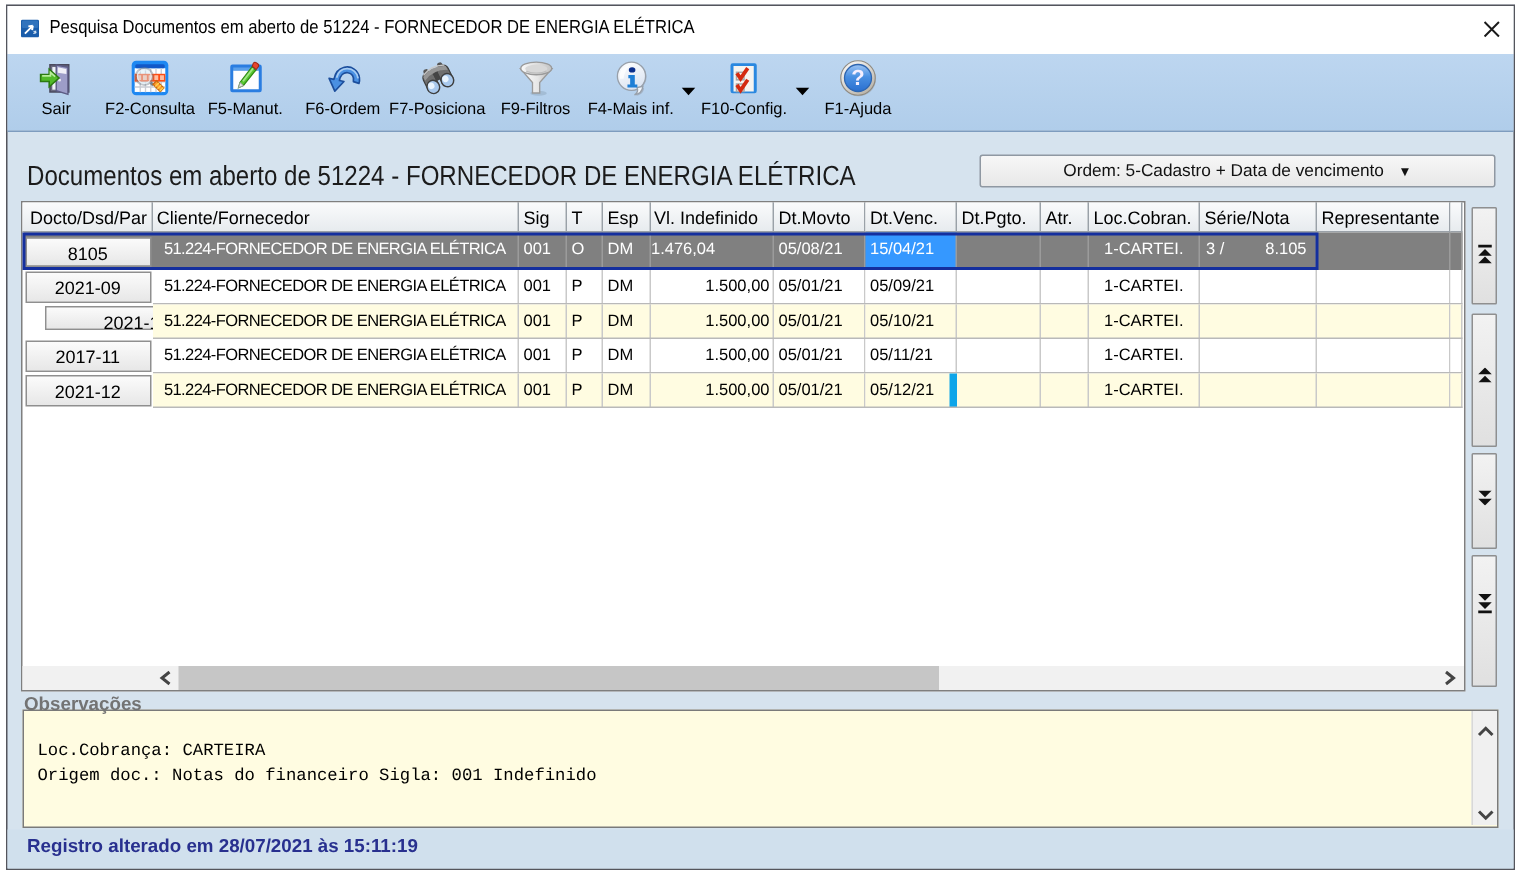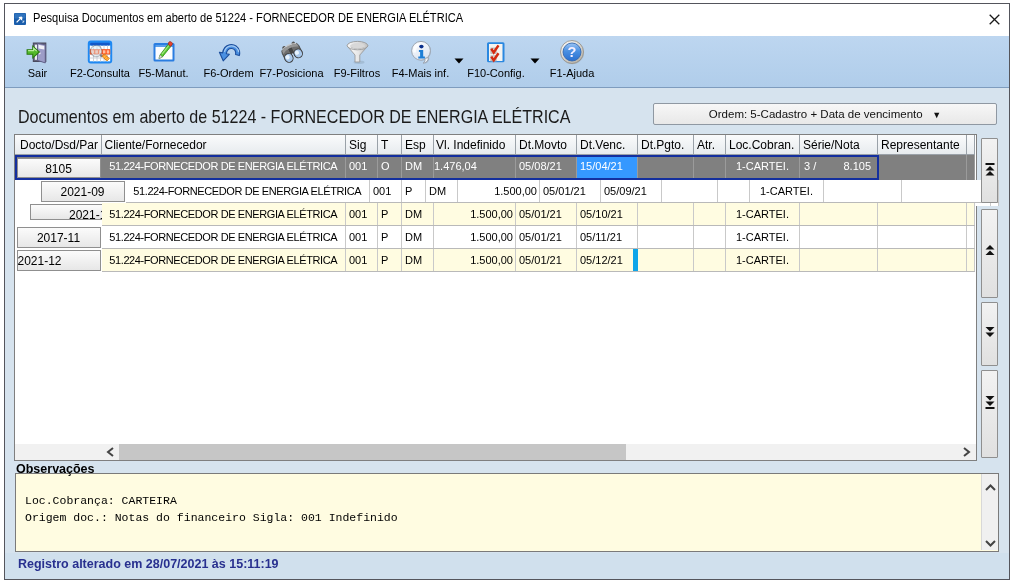--- a/index.html
+++ b/index.html
@@ -24,21 +24,21 @@
   #grid { position:absolute; left:9px; top:130px; width:963px; height:327px; border:1px solid #7f7f7f; background:#ffffff; }
   .hcell { position:absolute; top:0; height:20px; background:linear-gradient(#fafbfc,#e7ebee); border-right:1px solid #9aa1a8; border-bottom:1px solid #9aa1a8; font-size:12px; color:#000; padding:3px 0 0 3px; white-space:nowrap; overflow:hidden; }
   .row { position:absolute; left:0; width:960px; }
   .cell { position:absolute; top:0; height:100%; font-size:11px; white-space:nowrap; overflow:hidden; padding-top:5px; }
   
   .navbtn { position:absolute; left:976px; width:17px; background:linear-gradient(#f2f2f2,#e0e0e0); border:1px solid #8f8f8f; border-radius:1px; }
   .navbtn svg { position:absolute; left:50%; transform:translateX(-50%); }
   
   #hscroll { position:absolute; left:0px; bottom:0px; width:961px; height:16px; background:#f1f1f1; }
   
-  #obslabel { position:absolute; left:11px; top:458px; z-index:3; font-size:12.5px; font-weight:bold; color:#000000; }
+  #obslabel { position:absolute; left:11px; top:458px; z-index:3; font-size:12.5px; font-weight:bold; color:#737373; }
   #memo { position:absolute; left:10px; top:469px; width:984px; height:79px; background:#fffce1; border:1px solid #7a7a7a; font-family:"Liberation Mono", monospace; font-size:11.5px; color:#000; }
   #memotext { position:absolute; left:9px; top:18px; line-height:17px; white-space:pre; }
   #memoscroll { position:absolute; right:0px; top:0px; width:17px; height:76px; background:#f0f0f0; border-left:1px solid #d8d8d8; }
   
   #status { position:absolute; left:0; bottom:0; width:100%; height:26px; background:#d0e0ed; }
   #statustext { position:absolute; left:13px; top:4px; font-size:12.5px; font-weight:bold; color:#28308f; }
 </style>
 </head>
 <body>
 <div id="win">
@@ -248,21 +248,21 @@
         <div class="cell" style="left:623px;width:56px;background:transparent;border-right:1px solid #9b9b9b;color:#fff;text-align:left;padding-left:3px;"></div>
         <div class="cell" style="left:679px;width:32px;background:transparent;border-right:1px solid #9b9b9b;color:#fff;text-align:right;padding-right:2px;"></div>
         <div class="cell" style="left:711px;width:74px;background:transparent;border-right:1px solid #9b9b9b;color:#fff;text-align:center;">1-CARTEI.</div>
         <div class="cell" style="left:785px;width:78px;background:transparent;border-right:1px solid #9b9b9b;color:#fff;text-align:left;padding-left:4px;padding-right:6px;">
           <span style="float:left;">3 /</span>
           <span style="float:right;">8.105</span>
         </div>
         <div class="cell" style="left:863px;width:89px;background:transparent;border-right:1px solid #9b9b9b;color:#fff;text-align:left;padding-left:3px;"></div>
         <div class="cell" style="left:952px;width:8px;background:transparent;border-right:1px solid #9b9b9b;color:#fff;text-align:left;padding-left:3px;"></div>
       </div>
-      <div class="row" style="top: 45px; height: 26px; margin-left: 24px;">
+      <div class="row" style="top: 45px; height: 26px;">
         <div style="position:absolute;left:1.5px;top:1px;width:84px;height:20.5px;background:linear-gradient(#fbfbfb,#e7e7e7);border:1px solid #8f8f8f;text-align:center;font-size:12px;padding-top:3px;color:#000;">2021-09</div>
         <div class="cell" style="left:86.5px;width:244.5px;background:#ffffff;border-right:1px solid #c9c9c9;color:#000;text-align:center;letter-spacing:-0.4px;">51.224-FORNECEDOR DE ENERGIA ELÉTRICA</div>
         <div class="cell" style="left:331px;width:32px;background:#ffffff;border-right:1px solid #c9c9c9;color:#000;text-align:left;padding-left:3px;">001</div>
         <div class="cell" style="left:363px;width:24px;background:#ffffff;border-right:1px solid #c9c9c9;color:#000;text-align:left;padding-left:3px;">P</div>
         <div class="cell" style="left:387px;width:32px;background:#ffffff;border-right:1px solid #c9c9c9;color:#000;text-align:left;padding-left:3px;">DM</div>
         <div class="cell" style="left:419px;width:82px;background:#ffffff;border-right:1px solid #c9c9c9;color:#000;text-align:right;padding-right:2px;">1.500,00</div>
         <div class="cell" style="left:501px;width:61px;background:#ffffff;border-right:1px solid #c9c9c9;color:#000;text-align:left;padding-left:3px;">05/01/21</div>
         <div class="cell" style="left:562px;width:61px;background:#ffffff;border-right:1px solid #c9c9c9;color:#000;text-align:left;padding-left:3px;">05/09/21</div>
         <div class="cell" style="left:623px;width:56px;background:#ffffff;border-right:1px solid #c9c9c9;color:#000;text-align:left;padding-left:3px;"></div>
         <div class="cell" style="left:679px;width:32px;background:#ffffff;border-right:1px solid #c9c9c9;color:#000;text-align:right;padding-right:2px;"></div>
@@ -300,21 +300,21 @@
         <div class="cell" style="left:562px;width:61px;background:#ffffff;border-right:1px solid #c9c9c9;color:#000;text-align:left;padding-left:3px;">05/11/21</div>
         <div class="cell" style="left:623px;width:56px;background:#ffffff;border-right:1px solid #c9c9c9;color:#000;text-align:left;padding-left:3px;"></div>
         <div class="cell" style="left:679px;width:32px;background:#ffffff;border-right:1px solid #c9c9c9;color:#000;text-align:right;padding-right:2px;"></div>
         <div class="cell" style="left:711px;width:74px;background:#ffffff;border-right:1px solid #c9c9c9;color:#000;text-align:center;">1-CARTEI.</div>
         <div class="cell" style="left:785px;width:78px;background:#ffffff;border-right:1px solid #c9c9c9;color:#000;text-align:left;padding-left:3px;"></div>
         <div class="cell" style="left:863px;width:89px;background:#ffffff;border-right:1px solid #c9c9c9;color:#000;text-align:left;padding-left:3px;"></div>
         <div class="cell" style="left:952px;width:8px;background:#ffffff;border-right:1px solid #c9c9c9;color:#000;text-align:left;padding-left:3px;"></div>
         <div style="position:absolute;left:86.5px;top:22px;width:873.5px;height:1px;background:#b9b9b9;"></div>
       </div>
       <div class="row" style="top: 114px; height: 23px;">
-        <div style="position:absolute;left:1.5px;top:1px;width:84px;height:20.5px;background:linear-gradient(#fbfbfb,#e7e7e7);border:1px solid #8f8f8f;font-size:12px;padding-top:3px;color:#000;">2021-12</div>
+        <div style="position:absolute;left:1.5px;top:1px;width:84px;height:20.5px;background:linear-gradient(#fbfbfb,#e7e7e7);border:1px solid #8f8f8f;text-align:center;font-size:12px;padding-top:3px;color:#000;">2021-12</div>
         <div class="cell" style="left:86.5px;width:244.5px;background:#fffce1;border-right:1px solid #c9c9c9;color:#000;text-align:center;letter-spacing:-0.4px;">51.224-FORNECEDOR DE ENERGIA ELÉTRICA</div>
         <div class="cell" style="left:331px;width:32px;background:#fffce1;border-right:1px solid #c9c9c9;color:#000;text-align:left;padding-left:3px;">001</div>
         <div class="cell" style="left:363px;width:24px;background:#fffce1;border-right:1px solid #c9c9c9;color:#000;text-align:left;padding-left:3px;">P</div>
         <div class="cell" style="left:387px;width:32px;background:#fffce1;border-right:1px solid #c9c9c9;color:#000;text-align:left;padding-left:3px;">DM</div>
         <div class="cell" style="left:419px;width:82px;background:#fffce1;border-right:1px solid #c9c9c9;color:#000;text-align:right;padding-right:2px;">1.500,00</div>
         <div class="cell" style="left:501px;width:61px;background:#fffce1;border-right:1px solid #c9c9c9;color:#000;text-align:left;padding-left:3px;">05/01/21</div>
         <div class="cell" style="left:562px;width:61px;background:#fffce1;border-right:5px solid #0ea5e9;color:#000;text-align:left;padding-left:3px;">05/12/21</div>
         <div class="cell" style="left:623px;width:56px;background:#fffce1;border-right:1px solid #c9c9c9;color:#000;text-align:left;padding-left:3px;"></div>
         <div class="cell" style="left:679px;width:32px;background:#fffce1;border-right:1px solid #c9c9c9;color:#000;text-align:right;padding-right:2px;"></div>
         <div class="cell" style="left:711px;width:74px;background:#fffce1;border-right:1px solid #c9c9c9;color:#000;text-align:center;">1-CARTEI.</div>

